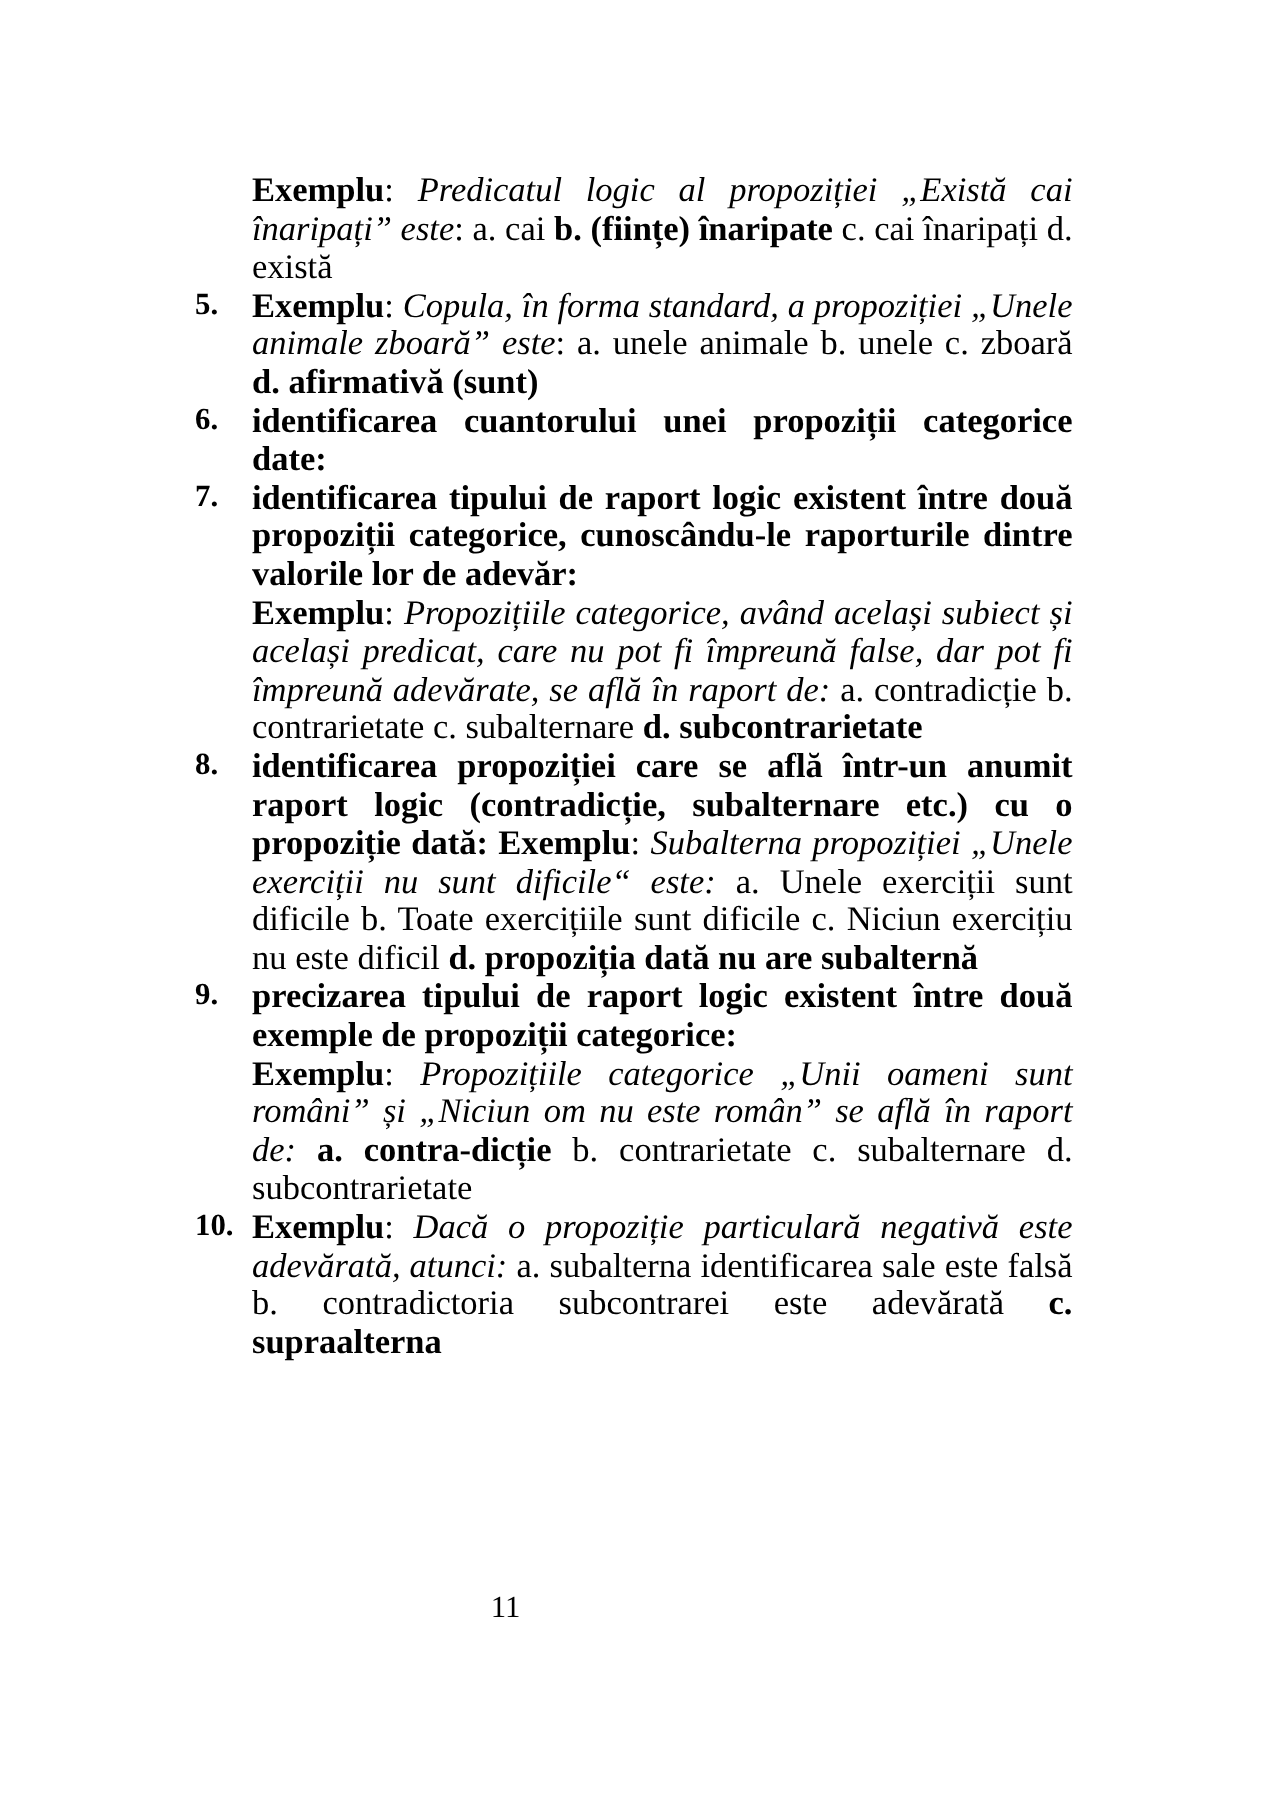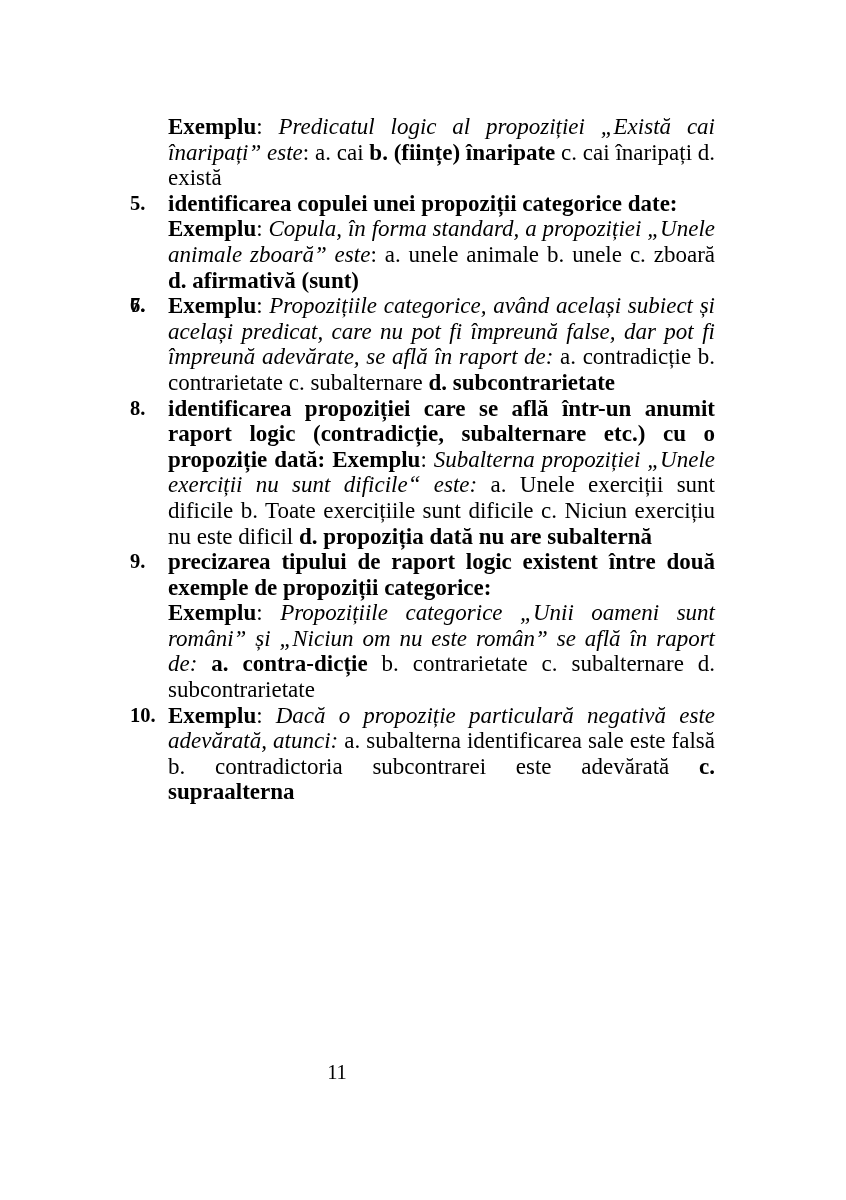--- a/index.html
+++ b/index.html
@@ -18,30 +18,31 @@
 <body>
 
 <div class="page">
 
   <div class="item">
     <p class="text"><span class="b">Exemplu</span>: <span class="i">Predicatul logic al propoziției „Există cai înaripați” este</span>: <span>a. cai</span> <span class="b">b. (ființe) înaripate</span> <span>c. cai înaripați</span> <span>d. există</span></p>
   </div>
 
   <div class="item">
     <span class="num">5.</span>
-    <p class="text b">identificarea copulei unei propoziții categorice date:</p>
     <p class="text"><span class="b">Exemplu</span>: <span class="i">Copula, în forma standard, a propoziției „Unele animale zboară” este</span>: <span>a. unele animale</span> <span>b. unele</span> <span>c. zboară</span> <span class="b">d. afirmativă (sunt)</span></p>
   </div>
 
   <div class="item">
     <span class="num">6.</span>
+    <p class="text b">identificarea cuantorului unei propoziții categorice date:</p>
   </div>
 
   <div class="item">
     <span class="num">7.</span>
+    <p class="text b">identificarea tipului de raport logic existent între două propoziții categorice, cunoscându-le raporturile dintre valorile lor de adevăr:</p>
     <p class="text"><span class="b">Exemplu</span>: <span class="i">Propozițiile categorice, având același subiect și același predicat, care nu pot fi împreună false, dar pot fi împreună adevărate, se află în raport de:</span> <span>a. contradicție</span> <span>b. contrarietate</span> <span>c. subalternare</span> <span class="b">d. subcontrarietate</span></p>
   </div>
 
   <div class="item">
     <span class="num">8.</span>
     <p class="text"><span class="b">identificarea propoziției care se află într-un anumit raport logic (contradicție, subalternare etc.) cu o propoziție dată:</span> <span class="b">Exemplu</span>: <span class="i">Subalterna propoziției „Unele exerciții nu sunt dificile“ este:</span> <span>a. Unele exerciții sunt dificile</span> <span>b. Toate exercițiile sunt dificile</span> <span>c. Niciun exercițiu nu este dificil</span> <span class="b">d. propoziția dată nu are subalternă</span></p>
   </div>
 
   <div class="item">
     <span class="num">9.</span>

